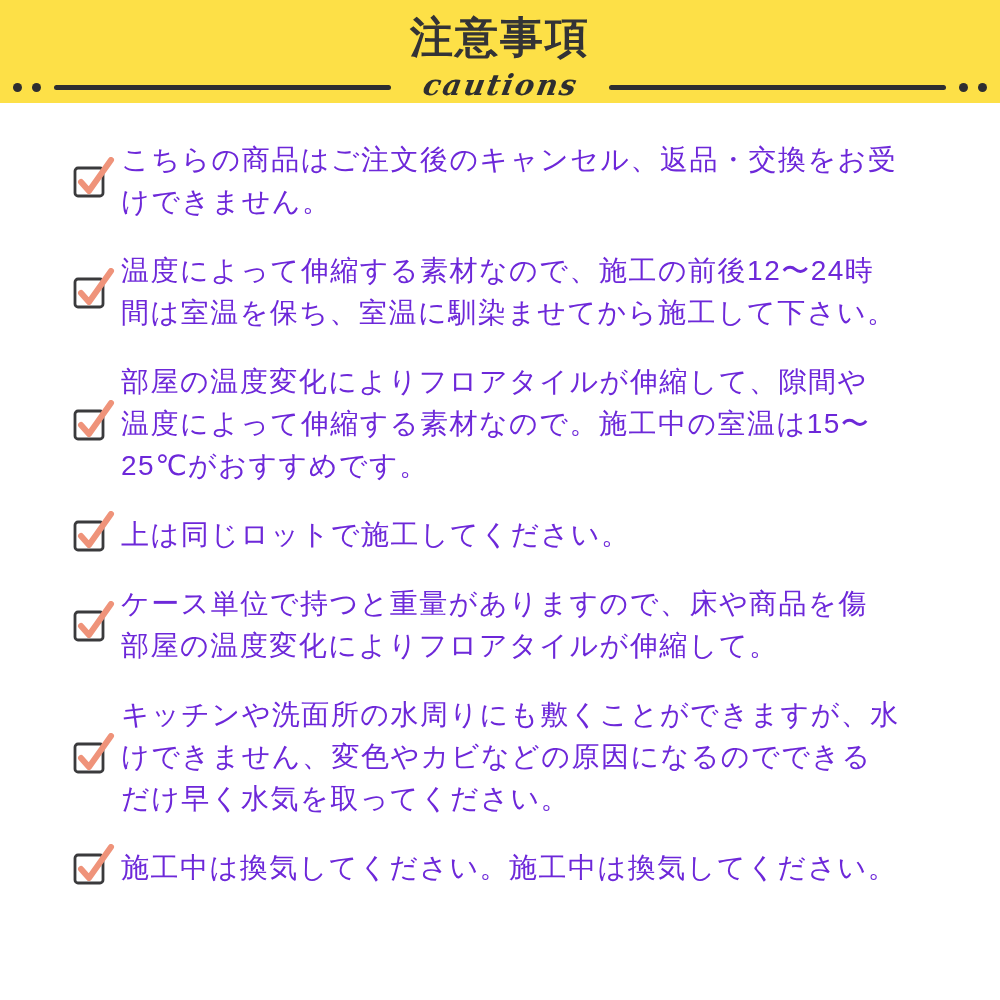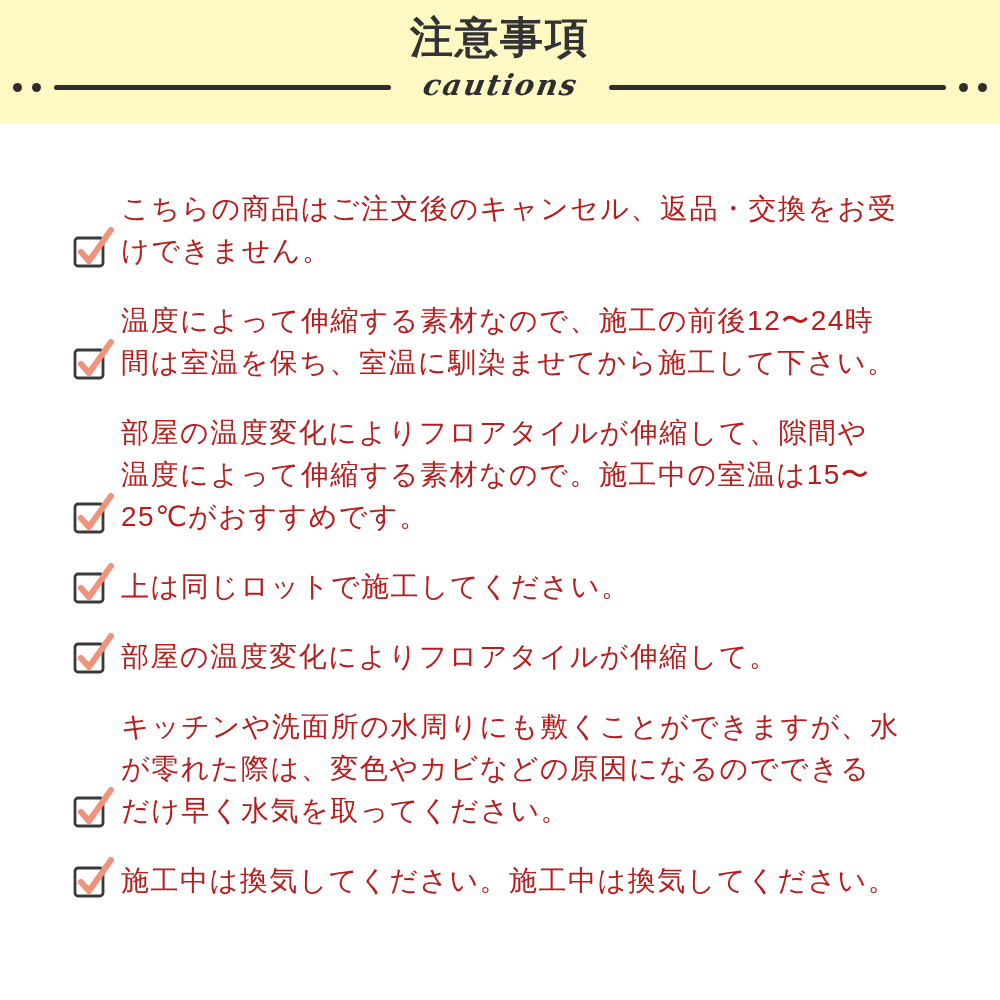--- a/index.html
+++ b/index.html
@@ -3,21 +3,21 @@
 <meta charset="utf-8">
 <style>
   html,body{margin:0;padding:0;}
   body{
     width:1000px;height:1000px;overflow:hidden;background:#ffffff;
     font-family:"Liberation Sans","DejaVu Sans",sans-serif;
     -webkit-font-smoothing:antialiased;
   }
   
   .header{
-    background:#fef9c3;height:124px;box-sizing:border-box;padding-top:14px;
+    background:#fde047;height:103px;box-sizing:border-box;padding-top:14px;
   }
   .page-title{
     margin:0;text-align:center;font-size:43px;line-height:46px;
     font-weight:700;color:#333336;letter-spacing:2px;
   }
   .divider{
     display:flex;align-items:center;padding:0 8px;margin-top:11px;
   }
   .dot{
     width:9px;height:9px;border-radius:50%;background:#2E2E30;
@@ -30,21 +30,21 @@
     font-family:"DejaVu Serif","Liberation Serif",serif;
     font-style:italic;font-weight:700;font-size:29px;color:#2E2E30;
     margin:0 24px;letter-spacing:2px;transform:skewX(-10deg);
     line-height:1;padding-bottom:4px;
   }
   
   .caution-list{
     padding:36px 50px 0 70px;
   }
   .item{
-    display:flex;align-items:flex-end;margin-bottom:27px;color:#b91c1c;margin-top:28px;
+    display:flex;align-items:center;margin-bottom:27px;color:#6d28d9;
   }
   .check{
     flex:none;width:46px;height:45px;margin-top:-3px;
   }
   .check svg{display:block;width:46px;height:45px;}
   .text{
     margin-left:5px;font-size:28px;line-height:42px;
     letter-spacing:1.5px;font-weight:500;
   }
   .ln{display:block;white-space:nowrap;}
@@ -120,34 +120,35 @@
   </div>
 
   <div class="item">
     <span class="check">
       <svg viewBox="0 0 46 45">
           <rect x="5" y="11" width="28" height="28" rx="3" fill="#ffffff" stroke="#3A3A3C" stroke-width="2.8"></rect>
           <path d="M11 25 L19 34 L41 3" fill="none" stroke="#EF937A" stroke-width="6" stroke-linecap="round" stroke-linejoin="round"></path>
         </svg>
     </span>
     <div class="text">
+      <span class="ln">ケース単位で持つと重量がありますので、床や商品を傷</span>
       <span class="ln">部屋の温度変化によりフロアタイルが伸縮して。</span>
     </div>
   </div>
 
   <div class="item">
     <span class="check">
       <svg viewBox="0 0 46 45">
           <rect x="5" y="11" width="28" height="28" rx="3" fill="#ffffff" stroke="#3A3A3C" stroke-width="2.8"></rect>
           <path d="M11 25 L19 34 L41 3" fill="none" stroke="#EF937A" stroke-width="6" stroke-linecap="round" stroke-linejoin="round"></path>
         </svg>
     </span>
     <div class="text">
       <span class="ln">キッチンや洗面所の水周りにも敷くことができますが、水</span>
-      <span class="ln">が零れた際は、変色やカビなどの原因になるのでできる</span>
+      <span class="ln">けできません、変色やカビなどの原因になるのでできる</span>
       <span class="ln">だけ早く水気を取ってください。</span>
     </div>
   </div>
 
   <div class="item">
     <span class="check">
       <svg viewBox="0 0 46 45">
           <rect x="5" y="11" width="28" height="28" rx="3" fill="#ffffff" stroke="#3A3A3C" stroke-width="2.8"></rect>
           <path d="M11 25 L19 34 L41 3" fill="none" stroke="#EF937A" stroke-width="6" stroke-linecap="round" stroke-linejoin="round"></path>
         </svg>

